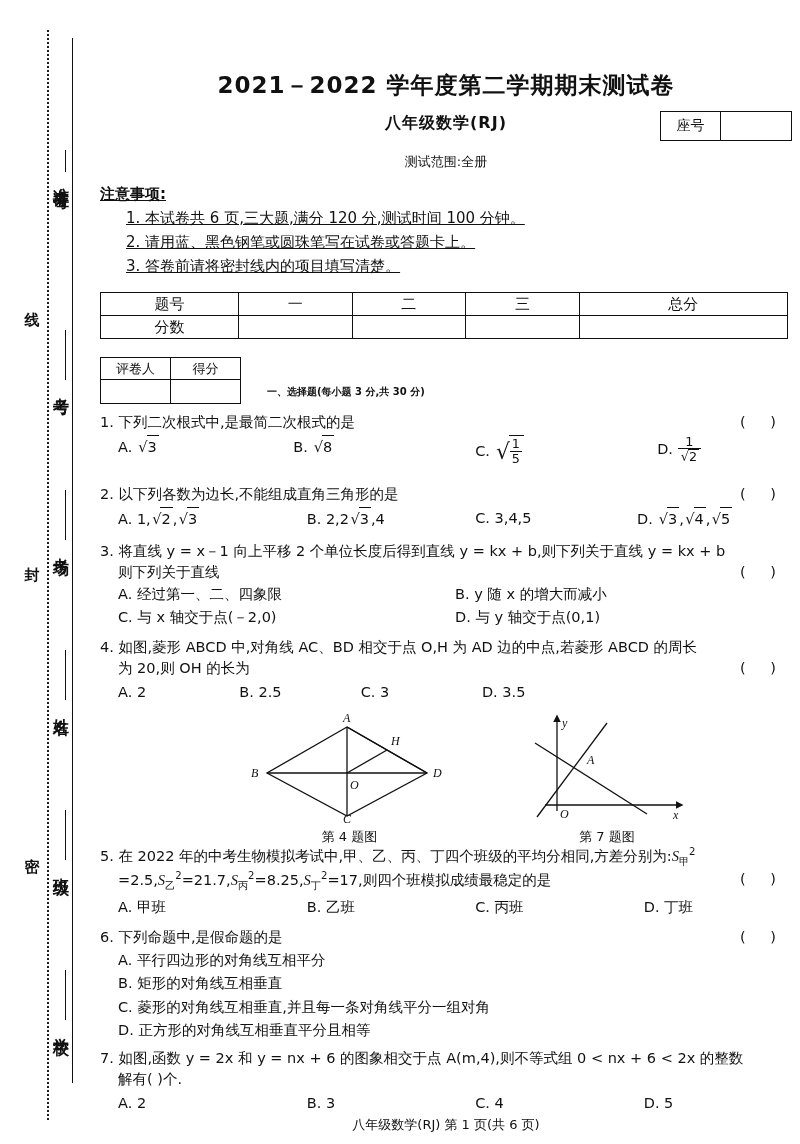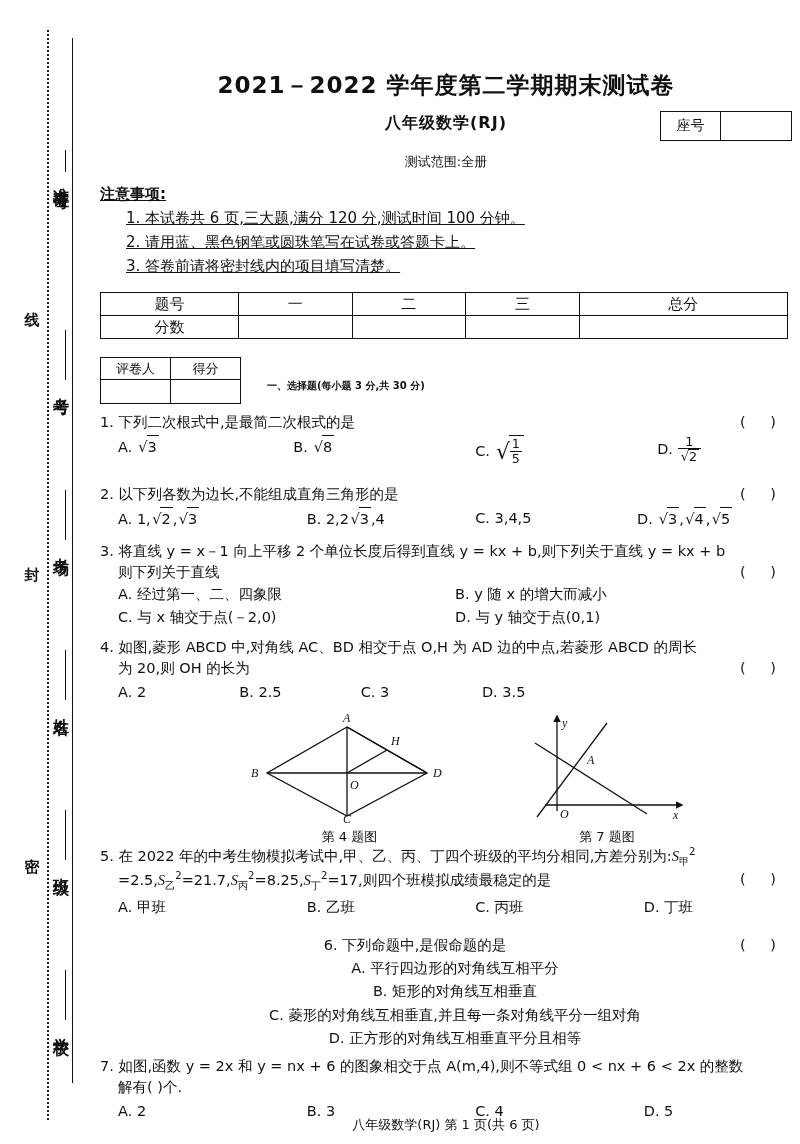--- a/index.html
+++ b/index.html
@@ -108,21 +108,21 @@
     border:1px solid #111;
     height:23px;
     text-align:center;
     font-family:"DejaVu Sans","Liberation Sans",sans-serif;
     font-size:15px;
   }
   .score-table td.hd{ width:138px; }
 
   
   .sec-row{
-    display:flex; align-items:flex-start; margin:18px 8px 0 8px;
+    display:flex; align-items:center; margin:18px 8px 0 8px;
   }
   .grader{
     border:1.6px solid #111; border-collapse:collapse;
   }
   .grader td{
     border:1px solid #111;
     width:70px; height:22px;
     text-align:center; font-size:13px;
     font-family:"DejaVu Sans","Liberation Sans",sans-serif;
   }
@@ -408,21 +408,21 @@
       <span class="paren">(     )</span>
     </div>
     <div class="opts">
       <span style="width:28%">A. 甲班</span>
       <span style="width:25%">B. 乙班</span>
       <span style="width:25%">C. 丙班</span>
       <span style="width:20%">D. 丁班</span>
     </div>
   </div>
 
-  <div class="q" style="margin-top:16px;text-align:center;">
+  <div class="q" style="margin-top:8px;">
     <div class="q-stem">
       <span>6.</span>
       <span>下列命题中,是假命题的是</span>
       <span class="paren">(     )</span>
     </div>
     <div class="opt-list">
       <div>A. 平行四边形的对角线互相平分</div>
       <div>B. 矩形的对角线互相垂直</div>
       <div>C. 菱形的对角线互相垂直,并且每一条对角线平分一组对角</div>
       <div>D. 正方形的对角线互相垂直平分且相等</div>

